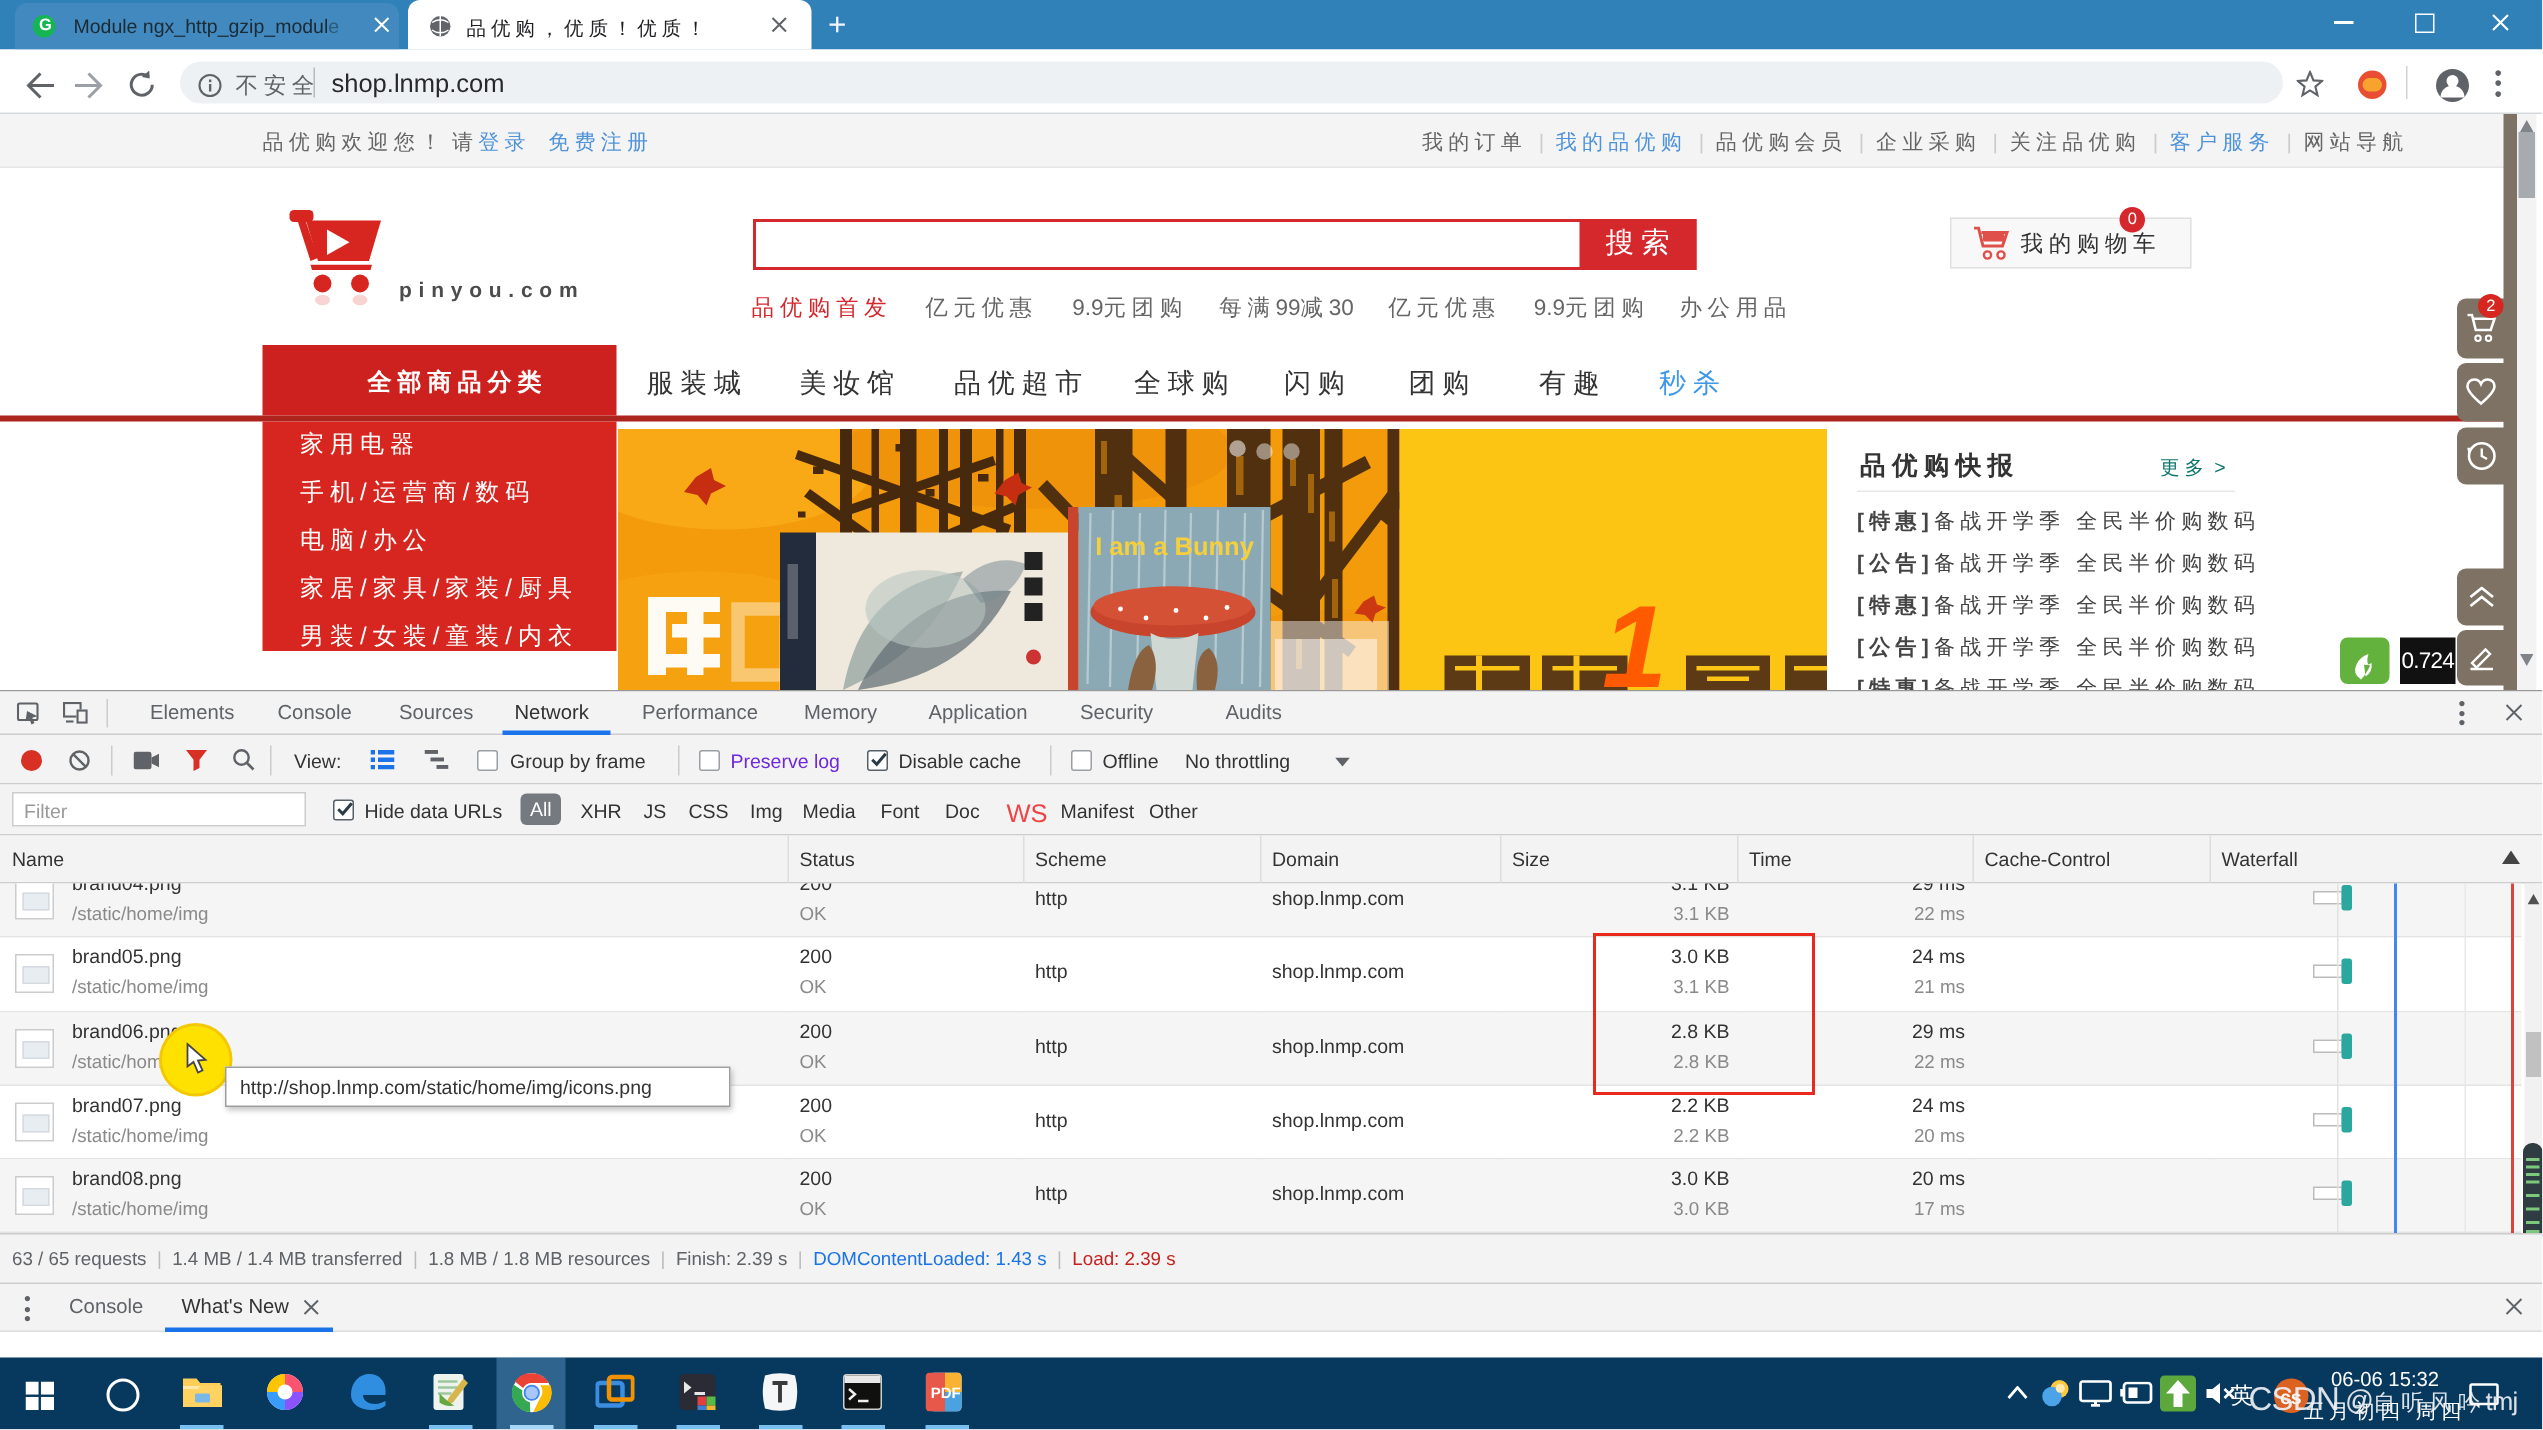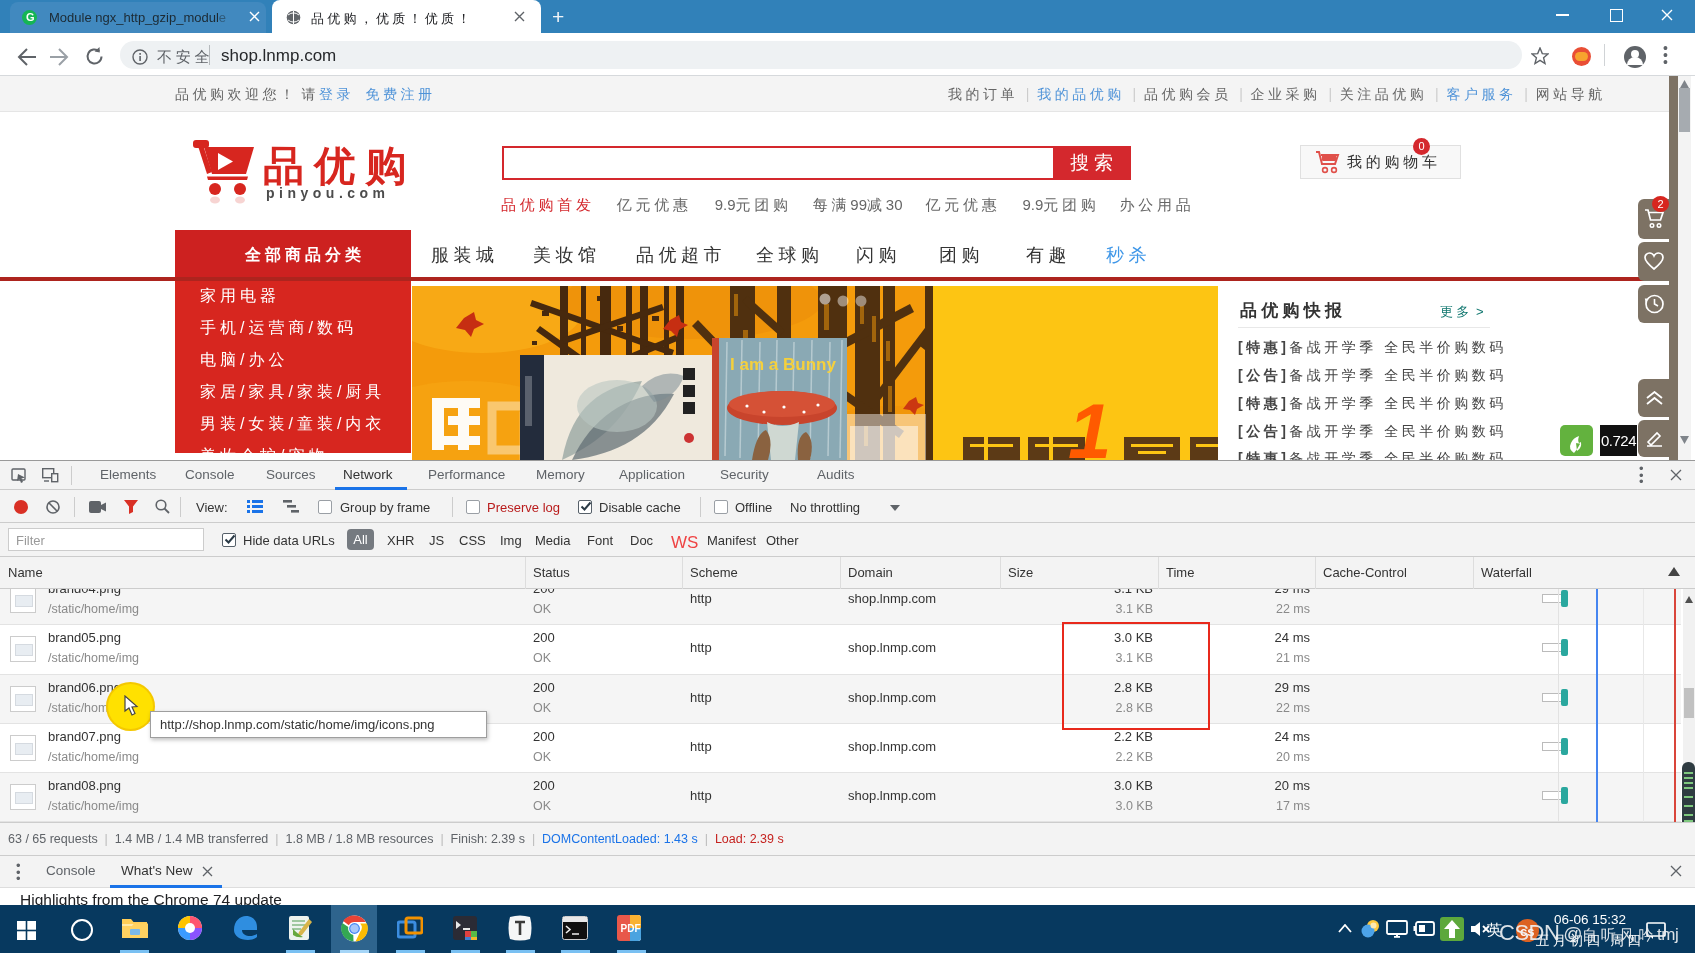--- a/index.html
+++ b/index.html
@@ -84,21 +84,20 @@
   <rect x="3" y="6" width="16" height="8" rx="3" fill="#d7261f"></rect>
   <path d="M12 8 L22 38 L17 40 L8 12 Z" fill="#d7261f"></path>
   <path d="M14 13 L64 13 L56 40 L22 40 Z" fill="#d7261f"></path>
   <path d="M28 19 L43 27.5 L28 36 Z" fill="#fff"></path>
   <path d="M17 42.5 H58 L57 46 H18 Z" fill="#d7261f"></path>
   <circle cx="25" cy="55" r="6" fill="#d7261f"></circle>
   <circle cx="50" cy="55" r="6" fill="#d7261f"></circle>
   <ellipse cx="25" cy="66" rx="5" ry="3.5" fill="#d7261f" opacity=".2"></ellipse>
   <ellipse cx="50" cy="66" rx="5" ry="3.5" fill="#d7261f" opacity=".2"></ellipse>
 </svg>
-<div class="ab cjk" style="left:263px;top:139px;font-size:41px;font-weight:bold;color:#d7261f;white-space:nowrap">品优购</div>
 <div class="ab" style="left:266px;top:185px;font-size:14px;font-weight:bold;color:#4c4c4c;letter-spacing:4.5px">pinyou.com</div>
 
 <div class="ab" style="left:502px;top:146px;width:629px;height:34px;border:2px solid #d4282d;box-sizing:border-box;background:#fff"></div>
 <div class="ab cjk" style="left:1053px;top:146px;width:78px;height:34px;background:#d4282d;color:#fff;font-size:19px;text-align:center;line-height:33px;box-sizing:border-box;padding-left:4px">搜索</div>
 <div class="ab" style="left:501px;top:196px;font-size:15px;color:#666;white-space:nowrap"><span class="cjk" style="color:#d4282d">品优购首发</span><span style="width:22px;display:inline-block"></span><span class="cjk">亿元优惠</span><span style="width:23px;display:inline-block"></span>9.9<span class="cjk">元团购</span><span style="width:21px;display:inline-block"></span><span class="cjk">每满</span>99<span class="cjk">减</span>30<span style="width:23px;display:inline-block"></span><span class="cjk">亿元优惠</span><span style="width:22px;display:inline-block"></span>9.9<span class="cjk">元团购</span><span style="width:20px;display:inline-block"></span><span class="cjk">办公用品</span></div>
 
 <div class="ab" style="left:1300px;top:145px;width:161px;height:34px;background:#f8f8f8;border:1px solid #e0e0e0;box-sizing:border-box"></div>
 <svg class="ab" style="left:1315px;top:151px" width="26" height="23" viewBox="0 0 26 23">
       <path d="M1 1 h3 l3 12 h13 l3 -9 h-17" stroke="#e0504a" stroke-width="2" fill="none"></path>
       <rect x="7" y="4" width="14" height="6" rx="1" fill="#e0504a"></rect>
@@ -113,21 +112,21 @@
 <div class="ab cjk" style="left:245px;top:245px;font-size:16px;font-weight:bold;color:#fff">全部商品分类</div>
 <div class="ab cjk" style="left:431px;top:243px;font-size:18px;color:#333">服装城</div>
 <div class="ab cjk" style="left:533px;top:243px;font-size:18px;color:#333">美妆馆</div>
 <div class="ab cjk" style="left:636px;top:243px;font-size:18px;color:#333">品优超市</div>
 <div class="ab cjk" style="left:756px;top:243px;font-size:18px;color:#333">全球购</div>
 <div class="ab cjk" style="left:856px;top:243px;font-size:18px;color:#333">闪购</div>
 <div class="ab cjk" style="left:939px;top:243px;font-size:18px;color:#333">团购</div>
 <div class="ab cjk" style="left:1026px;top:243px;font-size:18px;color:#333">有趣</div>
 <div class="ab cjk" style="left:1106px;top:243px;font-size:18px;color:#3f97e8">秒杀</div>
 
-<div class="ab" style="left:175px;top:281px;width:236px;height:172px;background:#d7261f;overflow:hidden">
+<div class="ab" style="left:175px;top:281px;width:236px;height:153px;background:#d7261f;overflow:hidden">
   <div class="cjk" style="position:absolute;left:25px;top:5px;font-size:16px;color:#fff">家用电器</div>
   <div class="cjk" style="position:absolute;left:25px;top:37px;font-size:16px;color:#fff">手机/运营商/数码</div>
   <div class="cjk" style="position:absolute;left:25px;top:69px;font-size:16px;color:#fff">电脑/办公</div>
   <div class="cjk" style="position:absolute;left:25px;top:101px;font-size:16px;color:#fff">家居/家具/家装/厨具</div>
   <div class="cjk" style="position:absolute;left:25px;top:133px;font-size:16px;color:#fff">男装/女装/童装/内衣</div>
   <div class="cjk" style="position:absolute;left:25px;top:165px;font-size:16px;color:#fff">美妆个护/宠物</div>
 </div>
 
 <svg class="ab" style="left:412px;top:286px" width="806" height="174" viewBox="0 0 806 174">
   <rect width="806" height="174" fill="#f49b0b"></rect>
@@ -397,21 +396,21 @@
       <g fill="#5f6368">
         <rect x="0" y="0" width="9" height="2.6"></rect>
         <rect x="4" y="5" width="9" height="2.6"></rect>
         <rect x="8" y="10" width="8" height="2.6"></rect>
       </g>
     </svg>
 <div class="ab" style="left:318px;top:500px;width:12px;height:12px;border:1.5px solid #9a9fa5;border-radius:2px;background:#fff"></div>
 <div class="ab" style="left:340px;top:500px;font-size:13px;color:#333">Group by frame</div>
 <div class="ab" style="left:452px;top:497px;width:1px;height:20px;background:#ccc"></div>
 <div class="ab" style="left:466px;top:500px;width:12px;height:12px;border:1.5px solid #9a9fa5;border-radius:2px;background:#fff"></div>
-<div class="ab" style="left:487px;top:500px;font-size:13px;color:#b91c1c">Preserve log</div>
+<div class="ab" style="left:487px;top:500px;font-size:13px;color:#6d28d9">Preserve log</div>
 <div class="ab" style="left:578px;top:500px;width:12px;height:12px;border:1.5px solid #566069;border-radius:2px;background:#fff"></div>
 <svg class="ab" style="left:580px;top:501px" width="12" height="11" viewBox="0 0 12 11">
       <path d="M1.5 5.5 L4.5 8.5 L10.5 1.5" stroke="#2a3a46" stroke-width="2" fill="none"></path>
     </svg>
 <div class="ab" style="left:599px;top:500px;font-size:13px;color:#333">Disable cache</div>
 <div class="ab" style="left:700px;top:497px;width:1px;height:20px;background:#ccc"></div>
 <div class="ab" style="left:714px;top:500px;width:12px;height:12px;border:1.5px solid #9a9fa5;border-radius:2px;background:#fff"></div>
 <div class="ab" style="left:735px;top:500px;font-size:13px;color:#333">Offline</div>
 <div class="ab" style="left:790px;top:500px;font-size:13px;color:#333">No throttling</div>
 <svg class="ab" style="left:890px;top:505px" width="10" height="6" viewBox="0 0 10 6">
@@ -591,23 +590,20 @@
     </div>
 <div class="ab" style="left:46px;top:863px;font-size:13.5px;color:#5f6368">Console</div>
 <div class="ab" style="left:121px;top:863px;font-size:13.5px;color:#333">What's New</div>
 <svg class="ab" style="left:202px;top:866px" width="11" height="11" viewBox="0 0 11 11">
       <path d="M1 1 L10 10 M10 1 L1 10" stroke="#5f6368" stroke-width="1.3"></path>
     </svg>
 <div class="ab" style="left:110px;top:885px;width:112px;height:3px;background:#1a73e8"></div>
 <svg class="ab" style="left:1670px;top:865px" width="12" height="12" viewBox="0 0 12 12">
       <path d="M1 1 L11 11 M11 1 L1 11" stroke="#5f6368" stroke-width="1.3"></path>
     </svg>
-<div class="ab" style="left:0;top:888px;width:1695px;height:17px;background:#fff;overflow:hidden">
-      <div style="position:absolute;left:20px;top:3px;font-size:15.5px;color:#202124">Highlights from the Chrome 74 update</div>
-    </div>
 
 <div class="ab" style="left:0;top:905px;width:1695px;height:48px;background:#07395f"></div>
 <svg class="ab" style="left:17px;top:921px" width="19" height="19" viewBox="0 0 19 19">
       <g fill="#fff">
         <rect x="0" y="0" width="8.7" height="8.7"></rect>
         <rect x="10.3" y="0" width="8.7" height="8.7"></rect>
         <rect x="0" y="10.3" width="8.7" height="8.7"></rect>
         <rect x="10.3" y="10.3" width="8.7" height="8.7"></rect>
       </g>
     </svg>

